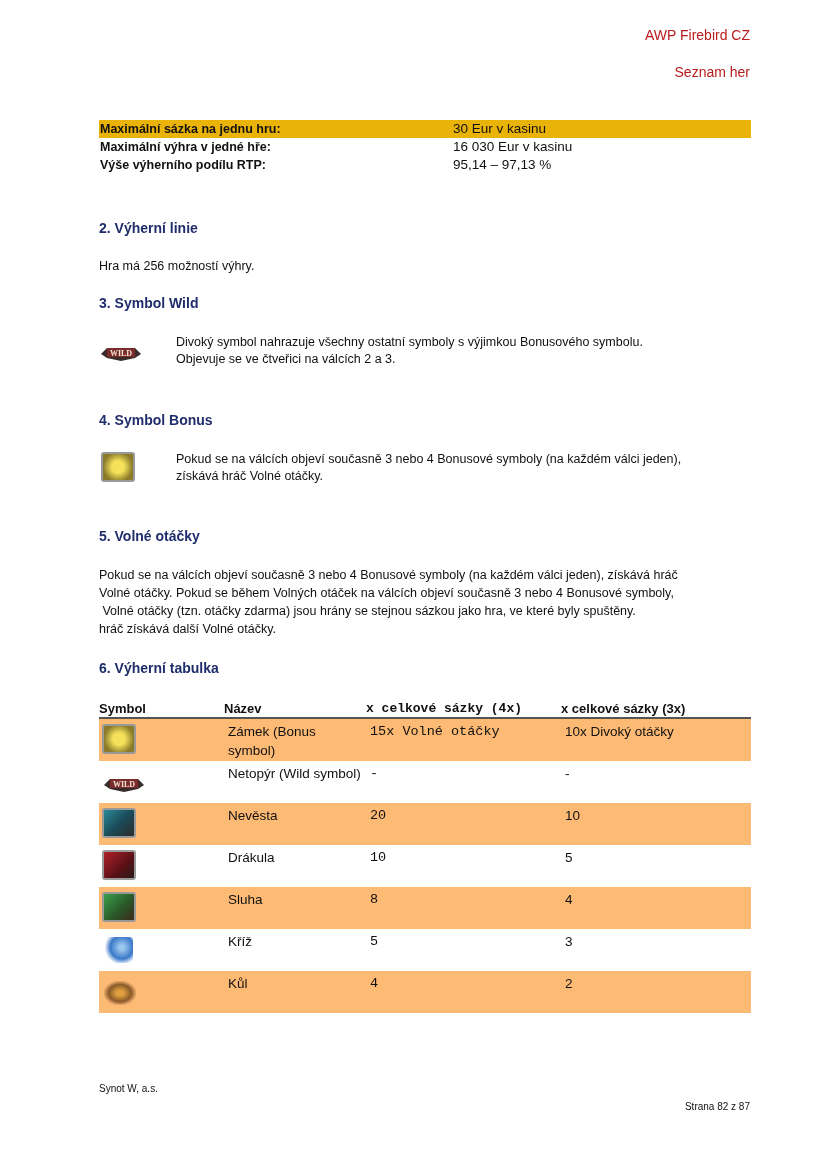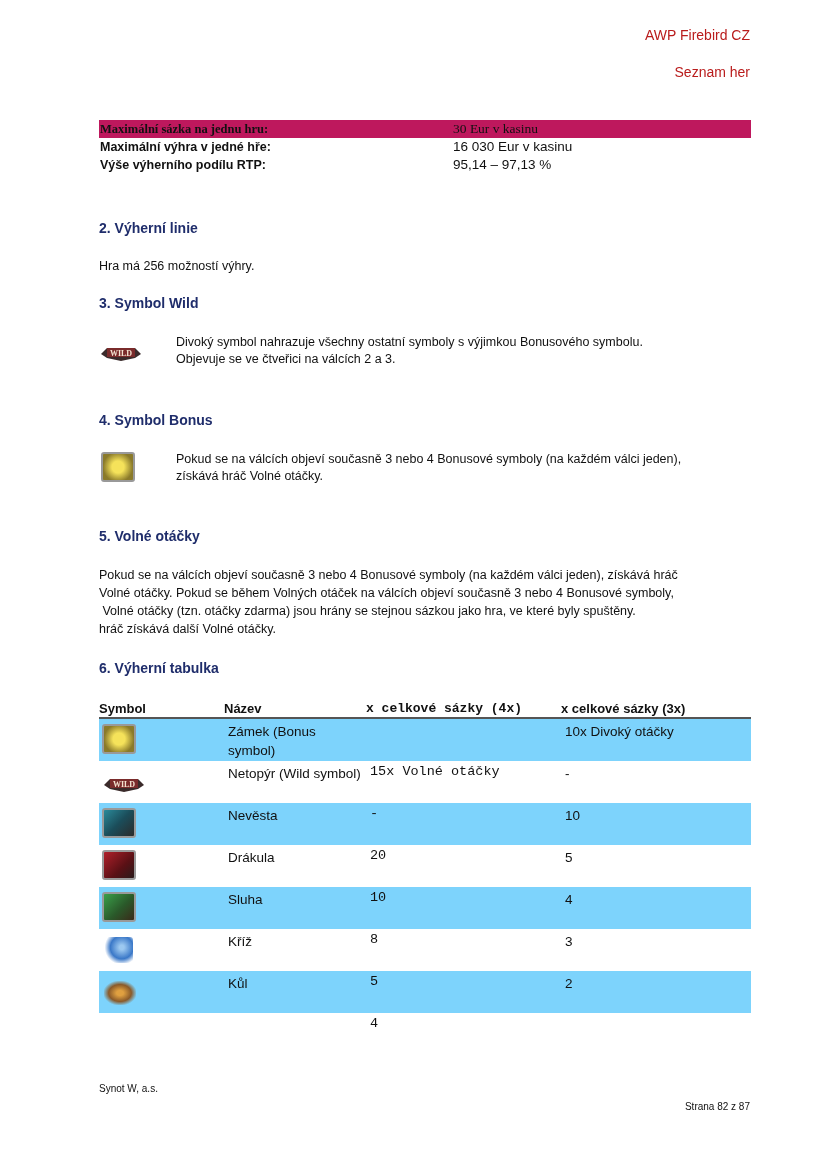--- a/index.html
+++ b/index.html
@@ -4,45 +4,45 @@
   <style>
     html, body { margin: 0; padding: 0; background: #ffffff; }
     body { width: 827px; height: 1170px; position: relative; overflow: hidden;
       font-family: "Liberation Sans", sans-serif; color: #111; }
     .hdr { position: absolute; right: 77px; text-align: right; font-size: 14px; color: #b91c1c; }
     .hdr1 { top: 27px; }
     .hdr2 { top: 64px; }
 
     .info { position: absolute; left: 99px; top: 120px; width: 652px; font-size: 13px; }
     .info-row { display: flex; height: 18px; line-height: 18px; }
-    .info-row.shaded { background: #be185d; font-family: Liberation Serif, serif; }
+    .info-row.shaded { background: #eab308; }
     .info-row .k { width: 353px; font-weight: bold; font-size: 12.5px; padding-left: 1px; }
     .info-row .v { flex: 1; font-size: 13.5px; }
 
     .h { position: absolute; left: 99px; font-weight: bold; color: #1f2d6b; font-size: 14px; }
     .p { position: absolute; left: 99px; font-size: 12.5px; line-height: 18px; width: 660px; }
     .indent-text { position: absolute; left: 176px; font-size: 12.5px; line-height: 17px; width: 580px; }
 
     .sym { position: absolute; border-radius: 3px; }
     .wild { width: 44px; height: 18px; }
     .wild svg { display: block; }
     .tile { width: 34px; height: 30px; border: 2px solid #999; box-sizing: border-box; }
 
     .tbl { position: absolute; left: 99px; top: 700px; width: 652px; font-size: 13.5px; }
     .tbl-head { display: flex; height: 17px; line-height: 17px; font-weight: bold; font-size: 13px;
       border-bottom: 2px solid #555; }
     .tbl-row { display: flex; height: 42px; }
-    .tbl-row.shaded { background: #7dd3fc; }
+    .tbl-row.shaded { background: #fdba74; }
     .c1 { width: 125px; position: relative; }
     .c2 { width: 142px; padding-top: 3px; line-height: 19px; }
     .c3 { width: 195px; padding-top: 3px; line-height: 19px; font-family: Liberation Mono, monospace; }
     .c4 { flex: 1; padding-top: 3px; line-height: 19px; }
     .tbl-head .c2, .tbl-head .c3, .tbl-head .c4 { padding-top: 0; line-height: 17px; }
     .tbl-row .c2 { padding-left: 4px; width: 138px; }
-    .tbl-row .c3 { padding-left: 4px; width: 191px; margin-top: 40px; }
+    .tbl-row .c3 { padding-left: 4px; width: 191px; }
     .tbl-row .c4 { padding-left: 4px; }
 
     .foot1 { position: absolute; left: 99px; top: 1083px; font-size: 10px; }
     .foot2 { position: absolute; right: 77px; top: 1101px; font-size: 10px; }
   </style>
 </head>
 <body>
 
 <div class="hdr hdr1">AWP Firebird CZ</div>
 <div class="hdr hdr2">Seznam her</div>

